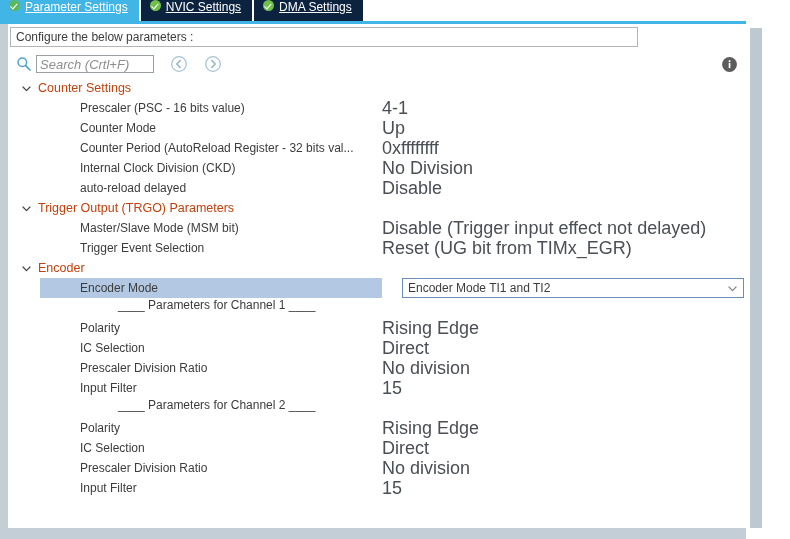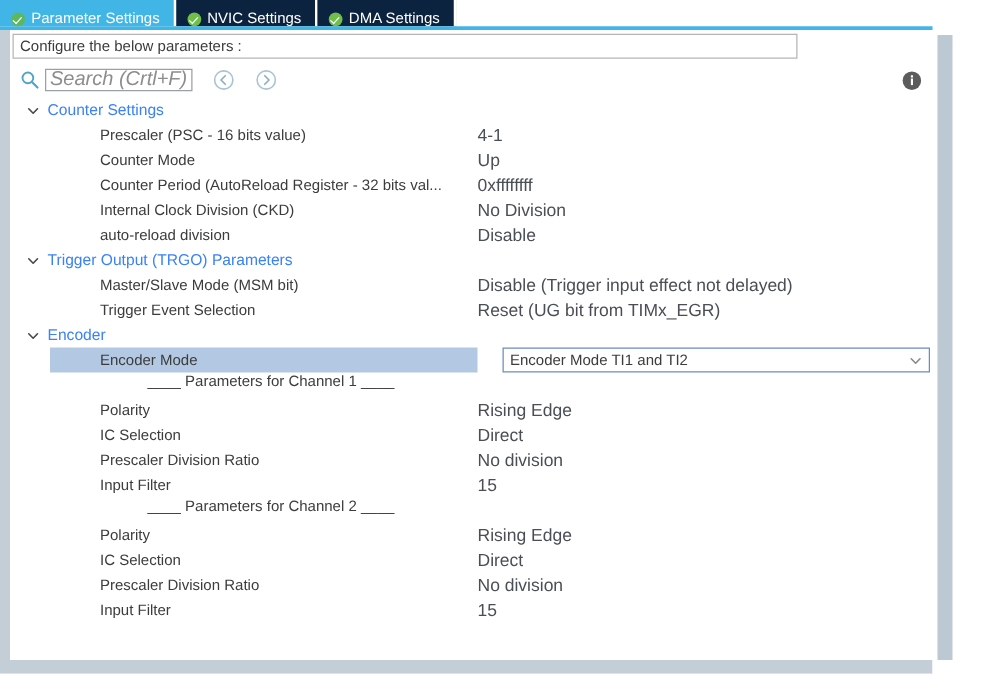--- a/index.html
+++ b/index.html
@@ -24,29 +24,30 @@
     width: 790px;
     height: 22px;
     background: #ffffff;
     display: flex;
     align-items: flex-start;
   }
   .tab {
     height: 21px;
     box-sizing: border-box;
     display: flex;
-    align-items: flex-end;
+    align-items: flex-start;
     gap: 5px;
     padding: 0 11px 0 9px;
     font-size: 12px;
     color: #ffffff;
     background: #0c2340;
     border-right: 2px solid #ffffff;
     white-space: nowrap;
     cursor: default;
+    text-decoration: underline;
   }
   .tab.active {
     background: #41b6e6;
     color: #ffffff;
   }
   .tab-check {
     width: 11px;
     height: 11px;
     flex: 0 0 11px;
     border-radius: 50%;
@@ -134,21 +135,21 @@
     margin-right: 4px;
     flex: 0 0 16px;
   }
   .search-input {
     width: 118px;
     height: 18px;
     box-sizing: border-box;
     border: 1px solid #9aa0a6;
     background: #ffffff;
     font-family: "Liberation Sans", sans-serif;
-    font-size: 16px;
+    font-size: 13px;
     font-style: italic;
     color: #3c3c3c;
     padding: 0 3px;
     outline: none;
   }
   .search-input::placeholder {
     color: #8d8d8d;
     font-style: italic;
     opacity: 1;
   }
@@ -182,21 +183,21 @@
     box-sizing: border-box;
     cursor: default;
   }
   .chev {
     width: 13px; height: 13px;
     flex: 0 0 13px;
     margin-right: 5px;
   }
   .group-label {
     font-size: 12.5px;
-    color: #3b82f6;
+    color: #c2410c;
   }
   .param-row {
     height: 20px;
     display: flex;
     align-items: center;
     box-sizing: border-box;
     cursor: default;
   }
   .param-label {
     box-sizing: border-box;
@@ -204,21 +205,21 @@
     flex: 0 0 372px;
     padding-left: 70px;
     font-size: 12px;
     color: #3c3c3c;
     white-space: nowrap;
     overflow: hidden;
     text-overflow: clip;
   }
   .param-value {
     flex: 1 1 auto;
-    font-size: 14px;
+    font-size: 18px;
     color: #4a4f55;
     white-space: nowrap;
     overflow: hidden;
   }
   .sep-row {
     height: 20px;
     display: flex;
     align-items: flex-start;
     box-sizing: border-box;
     cursor: default;
@@ -366,21 +367,21 @@
     </div>
     <div class="param-row">
       <span class="param-label">Counter Period (AutoReload Register - 32 bits val...</span>
       <span class="param-value">0xffffffff</span>
     </div>
     <div class="param-row">
       <span class="param-label">Internal Clock Division (CKD)</span>
       <span class="param-value">No Division</span>
     </div>
     <div class="param-row">
-      <span class="param-label">auto-reload division</span>
+      <span class="param-label">auto-reload delayed</span>
       <span class="param-value">Disable</span>
     </div>
     <div class="group-row">
       <span class="chev"><svg width="13" height="13" viewBox="0 0 13 13">
           <polyline points="3,5 6.5,8.6 10,5" fill="none" stroke="#4a4a4a" stroke-width="1.3" stroke-linecap="round" stroke-linejoin="round"></polyline>
         </svg></span>
       <span class="group-label">Trigger Output (TRGO) Parameters</span>
     </div>
     <div class="param-row">
       <span class="param-label">Master/Slave Mode (MSM bit)</span>

